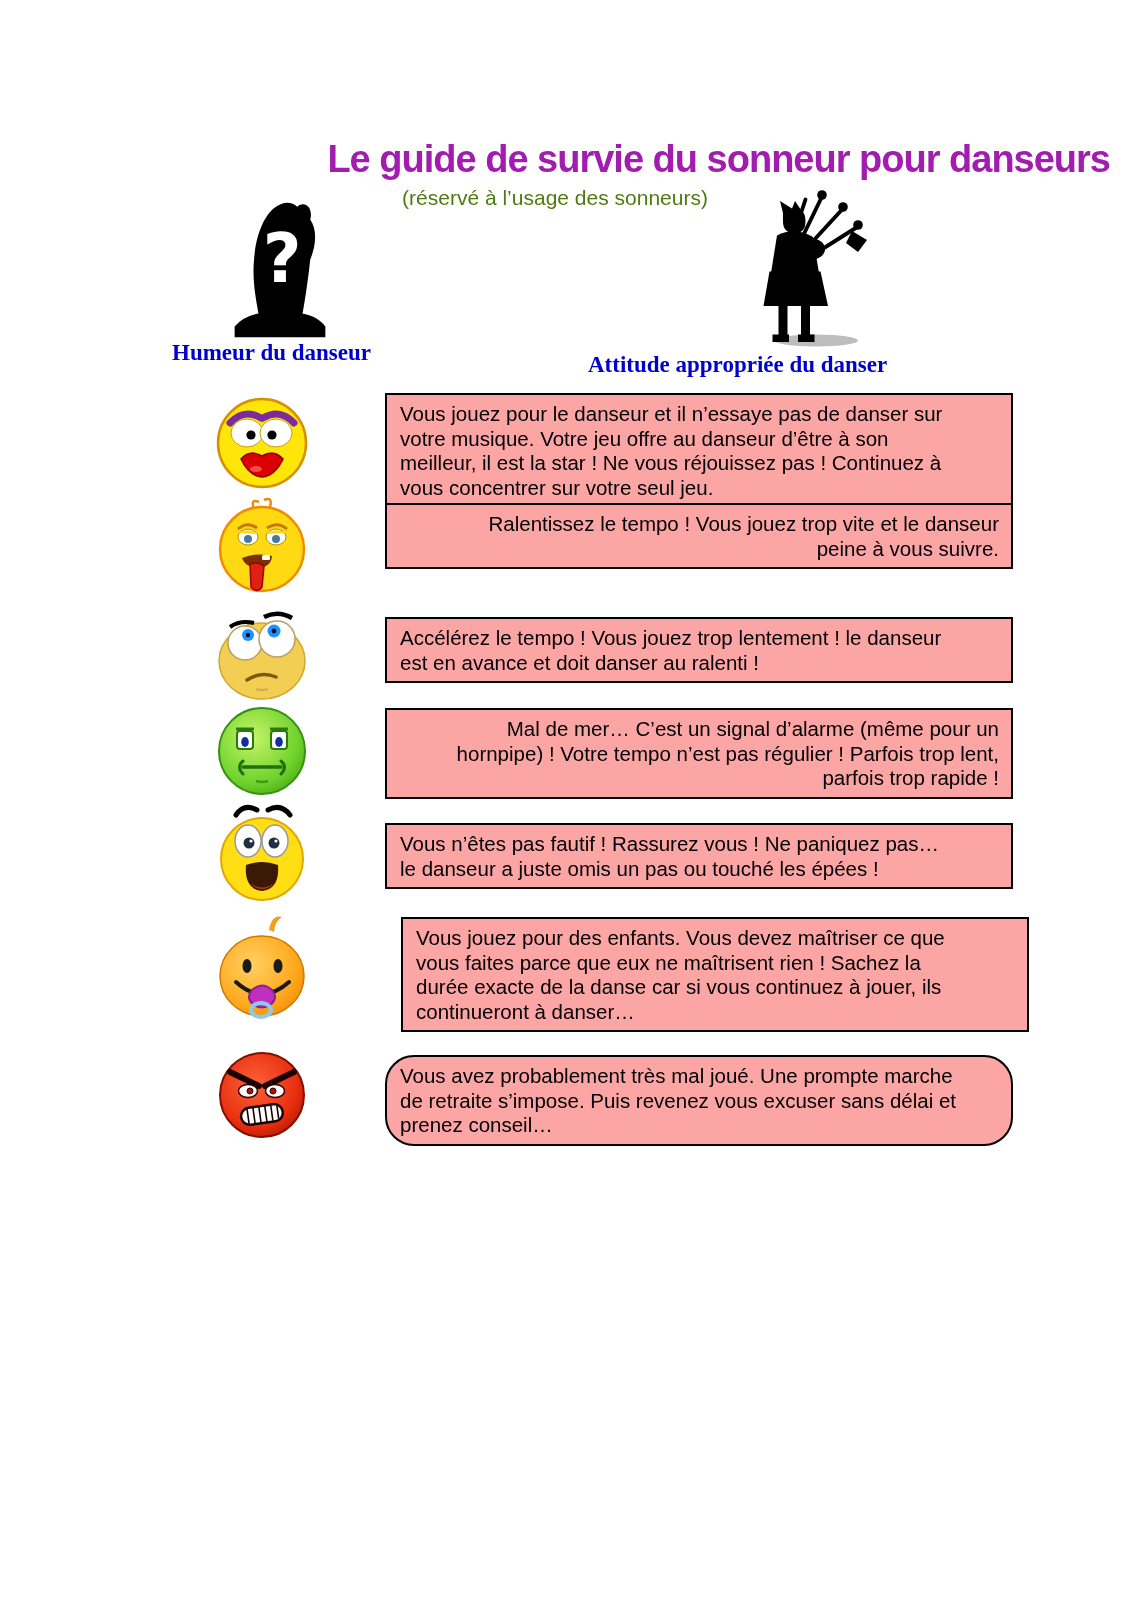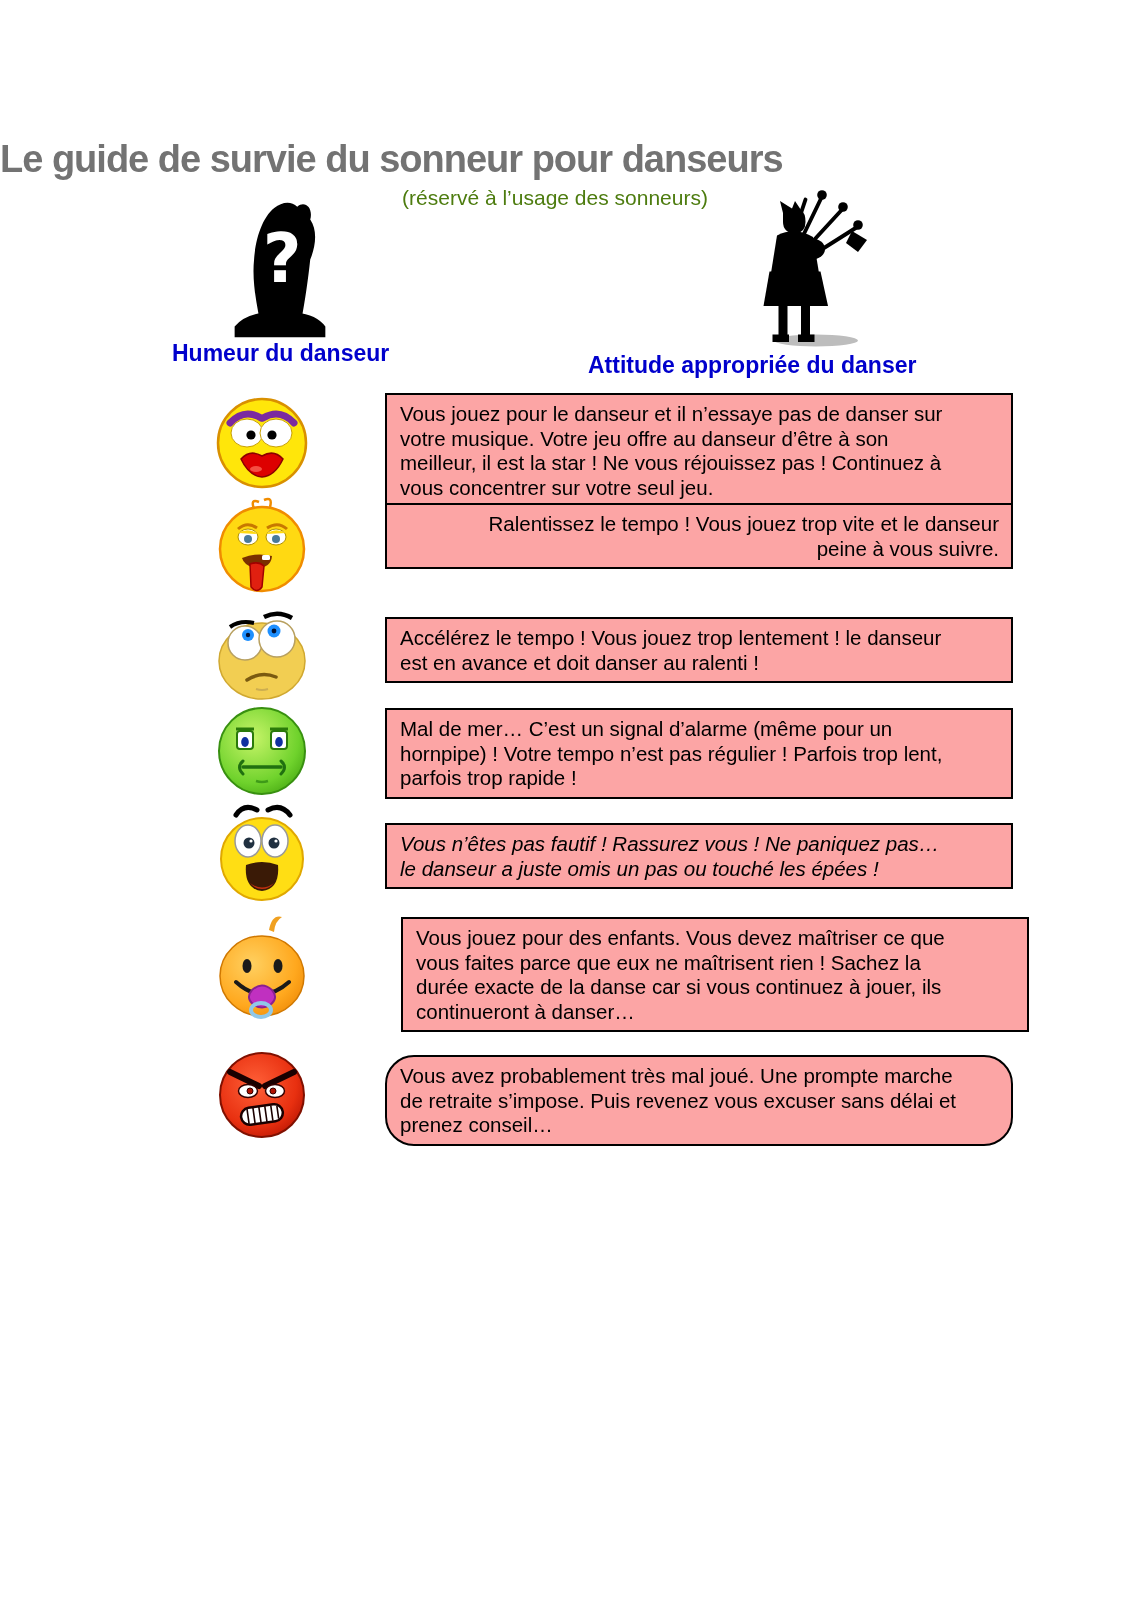--- a/index.html
+++ b/index.html
@@ -5,51 +5,52 @@
   html,body{margin:0;padding:0;background:#fff;}
   .page{
     position:relative;
     width:1131px;height:1600px;
     background:#ffffff;
     font-family:"Liberation Sans",sans-serif;
     overflow:hidden;
   }
   .title{
     position:absolute;top:138px;left:0;width:1110px;
-    text-align:left;font-size:38px;font-weight:bold;color:#737373;
+    text-align:right;font-size:38px;font-weight:bold;color:#a21caf;
     letter-spacing:-1px;
   }
   .subtitle{
     position:absolute;top:186px;left:0;width:1110px;
     text-align:center;font-size:21px;color:#4d7c0f;
   }
   .fig{position:absolute;}
   .fig-dancer{left:226px;top:198px;width:108px;height:138px;}
   .fig-piper{left:726px;top:186px;width:150px;height:162px;}
   .col-header{
     position:absolute;font-size:23px;font-weight:bold;color:#0000cc;
     white-space:nowrap;
+    font-family:Liberation Serif, serif;
   }
   .col-header-left{left:172px;top:340px;}
   .col-header-right{left:588px;top:352px;}
   .emo{position:absolute;left:212px;width:100px;height:100px;}
   .emo svg{width:100%;height:100%;display:block;}
   .attitude-box{
     position:absolute;left:385px;width:628px;box-sizing:border-box;
     border:2px solid #000;background:#fca5a5;
     padding:7px 12px 6px 13px;
     font-size:20.5px;line-height:24.5px;color:#000;
     white-space:pre-line;
   }
   
   .emo-1{top:392px;} .box-1{top:393px;}
   .emo-2{top:497px;} .box-2{top:503px;text-align:right;}
   .emo-3{top:605px;} .box-3{top:617px;}
-  .emo-4{top:701px;} .box-4{top:708px;}
-  .emo-5{top:799px;height:104px;} .box-5{top:823px;font-style:italic;}
+  .emo-4{top:701px;} .box-4{top:708px;text-align:right;}
+  .emo-5{top:799px;height:104px;} .box-5{top:823px;}
   .emo-6{top:910px;height:118px;} .box-6{top:917px;margin-left:16px;}
   .emo-7{top:1045px;} .box-7{top:1055px;border-radius:29px;}
 </style>
 </head>
 <body>
 
 <div class="page">
 
   <div class="title">Le guide de survie du sonneur pour danseurs</div>
   <div class="subtitle">(réservé à l’usage des sonneurs)</div>

